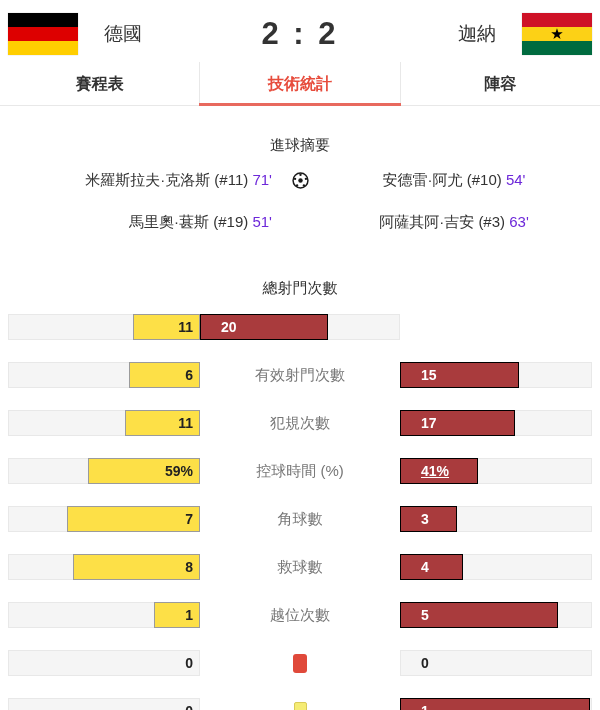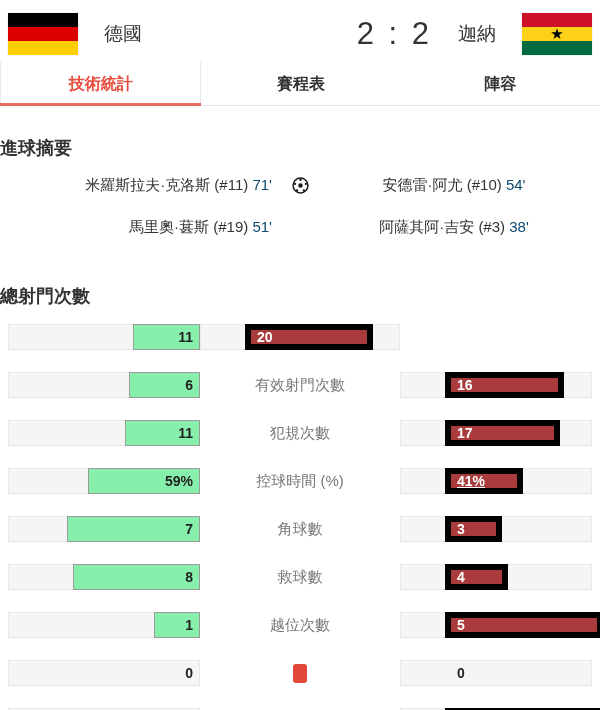--- a/index.html
+++ b/index.html
@@ -17,51 +17,51 @@
   .flag { width: 70px; height: 42px; display: flex; flex-direction: column; box-shadow: 0 0 1px #bbb; position: relative; flex-shrink: 0; }
   .flag .stripe { flex: 1; }
   .flag-de .s1 { background: #000000; }
   .flag-de .s2 { background: #dd0000; }
   .flag-de .s3 { background: #ffce00; }
   .flag-gh .s1 { background: #ce1126; }
   .flag-gh .s2 { background: #fcd116; }
   .flag-gh .s3 { background: #006b3f; }
   .flag-gh .star { position: absolute; left: 0; right: 0; top: 50%; transform: translateY(-54%); text-align: center; font-size: 15px; color: #000; line-height: 1; }
   .team-name { font-size: 19px; color: #333; margin: 0 26px; white-space: nowrap; }
-  .score { flex: 1; text-align: right; font-size: 31px; font-weight: 400; color: #333; letter-spacing: 3px; }
+  .score { flex: 1; text-align: center; font-size: 31px; font-weight: 700; color: #333; letter-spacing: 3px; }
 
   
   .tabs { display: flex; margin-top: 4px; border-bottom: 1px solid #e8e8e8; }
   .tab { flex: 1; text-align: center; padding: 12px 0 10px 0; font-size: 16px; font-weight: 600; color: #333; cursor: pointer; position: relative; }
   .tab.active { color: #e74c3c; border-left: 1px solid #e8e8e8; border-right: 1px solid #e8e8e8; }
   .tab.active::after { content: ""; position: absolute; left: -1px; right: -1px; bottom: -1px; height: 3px; background: #e8695e; }
 
   
-  .section-title { font-size: 18px; font-weight: bold; color: #333; }
+  .section-title { text-align: center; font-size: 15px; font-weight: normal; color: #333; }
   .goals-title { margin-top: 30px; }
   .stats-title { margin-top: 36px; }
 
   
   .goals-grid { display: grid; grid-template-columns: 1fr 56px 1fr; grid-auto-rows: 42px; align-items: center; margin-top: 4px; padding: 0 20px; }
   .goal-home { text-align: right; font-size: 15px; color: #333; }
   .goal-away { text-align: center; font-size: 15px; color: #333; }
-  .goal-time { color: #0c4a6e; }
+  .goal-time { color: #6d28d9; }
   .ball-cell { text-align: center; }
   .ball-cell svg { vertical-align: middle; }
 
   
   .stats-rows { margin-top: 16px; }
   .stat-row { display: grid; grid-template-columns: 192px 1fr 192px; align-items: center; height: 26px; margin: 0 8px 22px 8px; }
   .track { position: relative; height: 26px; background: #f5f5f5; border: 1px solid #e8e8e8; }
   .home-box, .away-bar {
     position: absolute; top: -1px; bottom: -1px; display: flex; align-items: center;
     font-size: 14px; font-weight: bold; min-width: 46px;
   }
-  .home-box { right: -1px; justify-content: flex-end; padding-right: 6px; background: #86efac; border: 1px solid #9b9b9b; color: #222; }
-  .away-bar { left: -1px; justify-content: flex-start; padding-left: 6px; background: #a93b3d; border: 6px solid #000000; color: #ffffff; margin-left: 45px; }
+  .home-box { right: -1px; justify-content: flex-end; padding-right: 6px; background: #fde047; border: 1px solid #9b9b9b; color: #222; }
+  .away-bar { left: -1px; justify-content: flex-start; padding-left: 20px; background: #a93b3d; border: 1px solid #000000; color: #ffffff; }
   .home-box.zero, .away-bar.zero { background: transparent; border-color: transparent; color: #222; min-width: 0; width: auto; }
   .stat-label { text-align: center; font-size: 15px; color: #777; }
   .card-icon { margin: 0 auto; }
   .red-card { width: 14px; height: 19px; background: #e0493a; border-radius: 3px; }
   .yellow-card { width: 13px; height: 19px; background: #f5ec74; border: 1px solid #d9cb58; border-radius: 2px; }
 </style>
 </head>
 <body>
 
 <div class="header">
@@ -75,22 +75,22 @@
   <div class="team-name">迦納</div>
   <div class="flag flag-gh">
     <div class="stripe s1"></div>
       <div class="stripe s2"></div>
       <div class="stripe s3"></div>
     <div class="star">★</div>
   </div>
 </div>
 
 <div class="tabs">
+  <div class="tab">賽程表</div>
   <div class="tab active">技術統計</div>
-  <div class="tab">賽程表</div>
   <div class="tab">陣容</div>
 </div>
 
 <div class="section-title goals-title">進球摘要</div>
 
 <div class="goals-grid">
   <div class="goal-home"><span>米羅斯拉夫·克洛斯</span> <span>(#11)</span> <span class="goal-time">71'</span></div>
   <div class="ball-cell">
     <svg width="17" height="17" viewBox="0 0 16 16">
       <circle cx="8" cy="8" r="7" fill="#ffffff" stroke="#1a1a1a" stroke-width="1.4"></circle>
@@ -99,42 +99,42 @@
       <circle cx="2.9" cy="6.4" r="1.1" fill="#1a1a1a"></circle>
       <circle cx="13.1" cy="6.4" r="1.1" fill="#1a1a1a"></circle>
       <circle cx="4.8" cy="12.6" r="1.1" fill="#1a1a1a"></circle>
       <circle cx="11.2" cy="12.6" r="1.1" fill="#1a1a1a"></circle>
     </svg>
   </div>
   <div class="goal-away"><span>安德雷·阿尤</span> <span>(#10)</span> <span class="goal-time">54'</span></div>
 
   <div class="goal-home"><span>馬里奧·葚斯</span> <span>(#19)</span> <span class="goal-time">51'</span></div>
   <div class="ball-cell"></div>
-  <div class="goal-away"><span>阿薩其阿·吉安</span> <span>(#3)</span> <span class="goal-time">38'</span></div>
+  <div class="goal-away"><span>阿薩其阿·吉安</span> <span>(#3)</span> <span class="goal-time">63'</span></div>
 </div>
 
 <div class="section-title stats-title">總射門次數</div>
 
 <div class="stats-rows" id="stats-rows">
   <div class="stat-row">
     <div class="track">
       <div class="home-box" style="width: 35.4839%;">11</div>
     </div>
     <div class="track">
       <div class="away-bar" style="width: 64.5161%;">20</div>
     </div>
   </div>
 
   <div class="stat-row">
     <div class="track">
       <div class="home-box" style="width: 37.5%;">6</div>
     </div>
     <div class="stat-label">有效射門次數</div>
     <div class="track">
-      <div class="away-bar" style="width: 62.5%;">16</div>
+      <div class="away-bar" style="width: 62.5%;">15</div>
     </div>
   </div>
 
   <div class="stat-row">
     <div class="track">
       <div class="home-box" style="width: 39.2857%;">11</div>
     </div>
     <div class="stat-label">犯規次數</div>
     <div class="track">
       <div class="away-bar" style="width: 60.7143%;">17</div>

